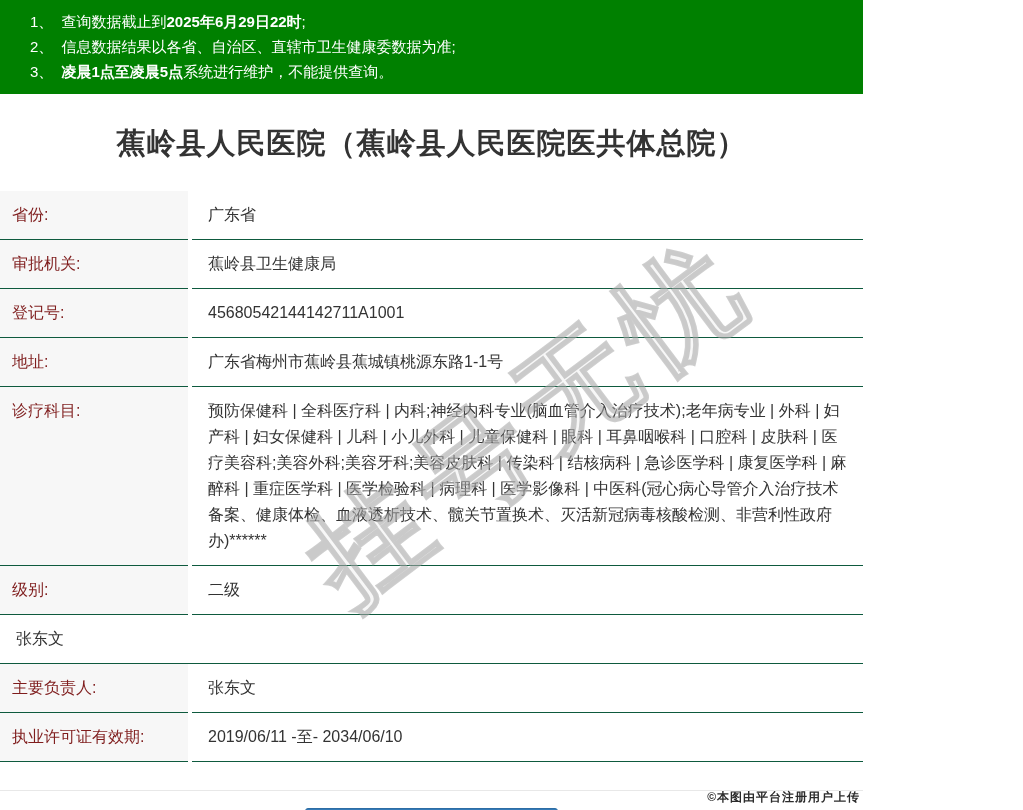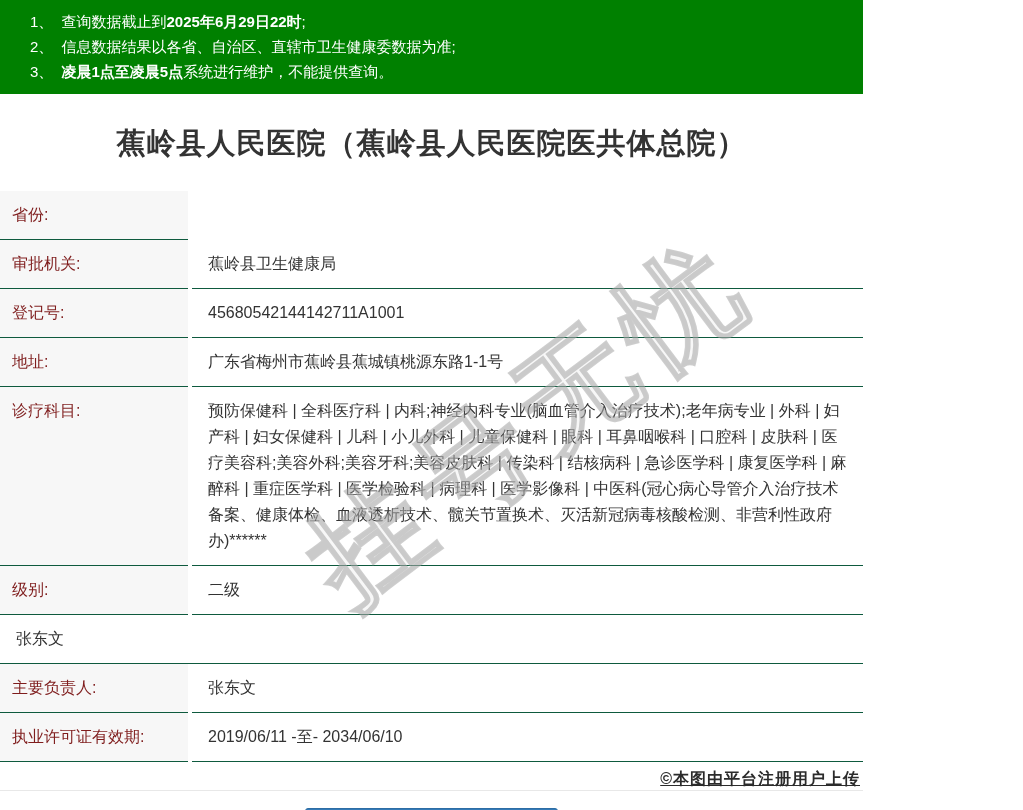--- a/index.html
+++ b/index.html
@@ -24,23 +24,23 @@
              margin-right:4px; flex:none; }
   .t-value { flex:1; border-bottom:1px solid #0e5a3e; padding:11px 10px 11px 16px;
              font-size:16px; line-height:26px; color:#333; }
 
   
   .footer-sep { border-top:1px solid #e8e8e8; margin-top:28px; }
   .close-btn { display:block; margin:17px auto 0; width:253px; height:40px;
                background:#337ab7; color:#fff; font-size:18px; line-height:38px;
                text-align:center; border:1px solid #2e6da4; border-radius:3px;
                cursor:pointer; font-family:inherit; }
-  .credit { position:absolute; right:3px; bottom:20px; font-size:16px; font-weight:bold;
+  .credit { position:absolute; right:3px; bottom:4px; font-size:12px; font-weight:bold;
             color:#2b2b2b; letter-spacing:1px;
-            text-shadow:-1px 0 0 #fff, 1px 0 0 #fff, 0 -1px 0 #fff, 0 1px 0 #fff;text-decoration:underline; }
+            text-shadow:-1px 0 0 #fff, 1px 0 0 #fff, 0 -1px 0 #fff, 0 1px 0 #fff; }
 
   
   .watermark { position:absolute; left:260px; top:345px; width:540px; text-align:center;
                transform:rotate(-37deg); font-size:115px; font-weight:bold;
                letter-spacing:14px; color:rgba(175,175,175,0.10);
                -webkit-text-stroke:2px rgba(165,165,165,0.55);
                pointer-events:none; z-index:5; white-space:nowrap; }
 </style>
 </head>
 <body>
@@ -64,20 +64,21 @@
     <span class="notice-text"><b>凌晨1点至凌晨5点</b><span>系统进行维护，不能提供查询。</span></span>
   </div>
 </div>
   </div>
 
   <h1 class="title">蕉岭县人民医院（蕉岭县人民医院医共体总院）</h1>
 
   <div>
   <div class="t-row">
     <div class="t-label">省份:</div>
+    <div class="t-value">广东省</div>
   </div>
 
   <div class="t-row">
     <div class="t-label">审批机关:</div>
     <div class="t-value">蕉岭县卫生健康局</div>
   </div>
 
   <div class="t-row">
     <div class="t-label">登记号:</div>
     <div class="t-value">45680542144142711A1001</div>

